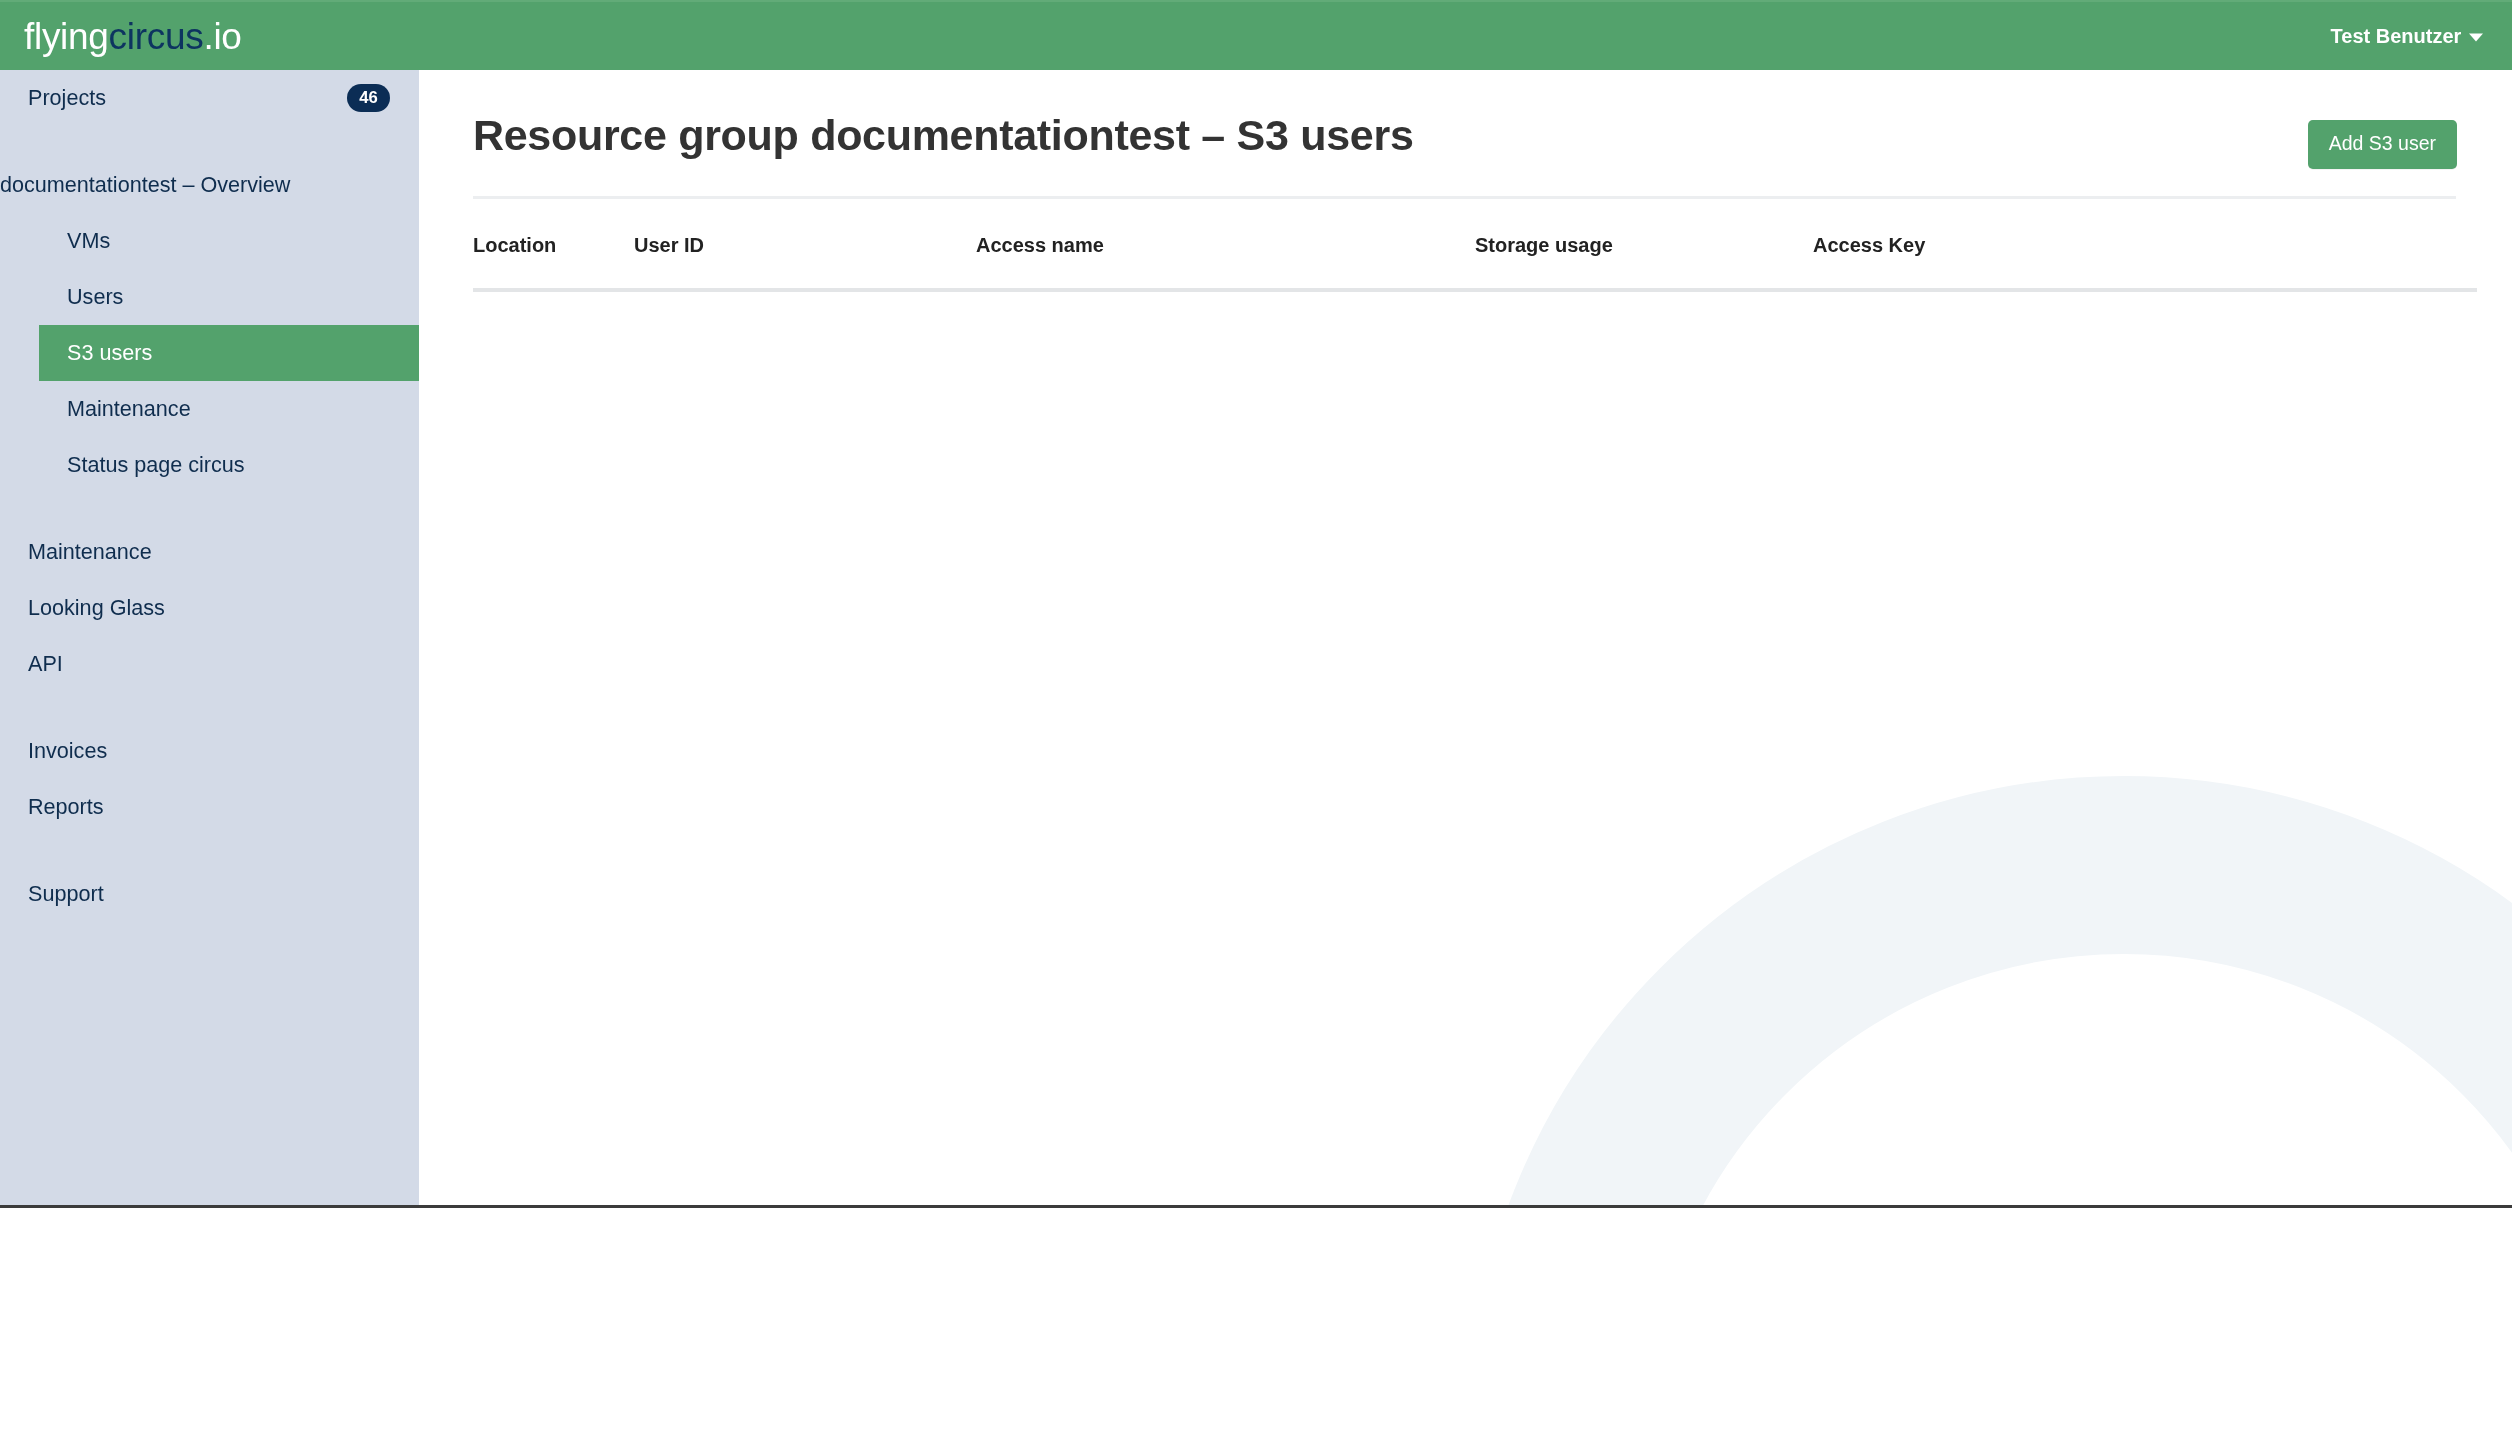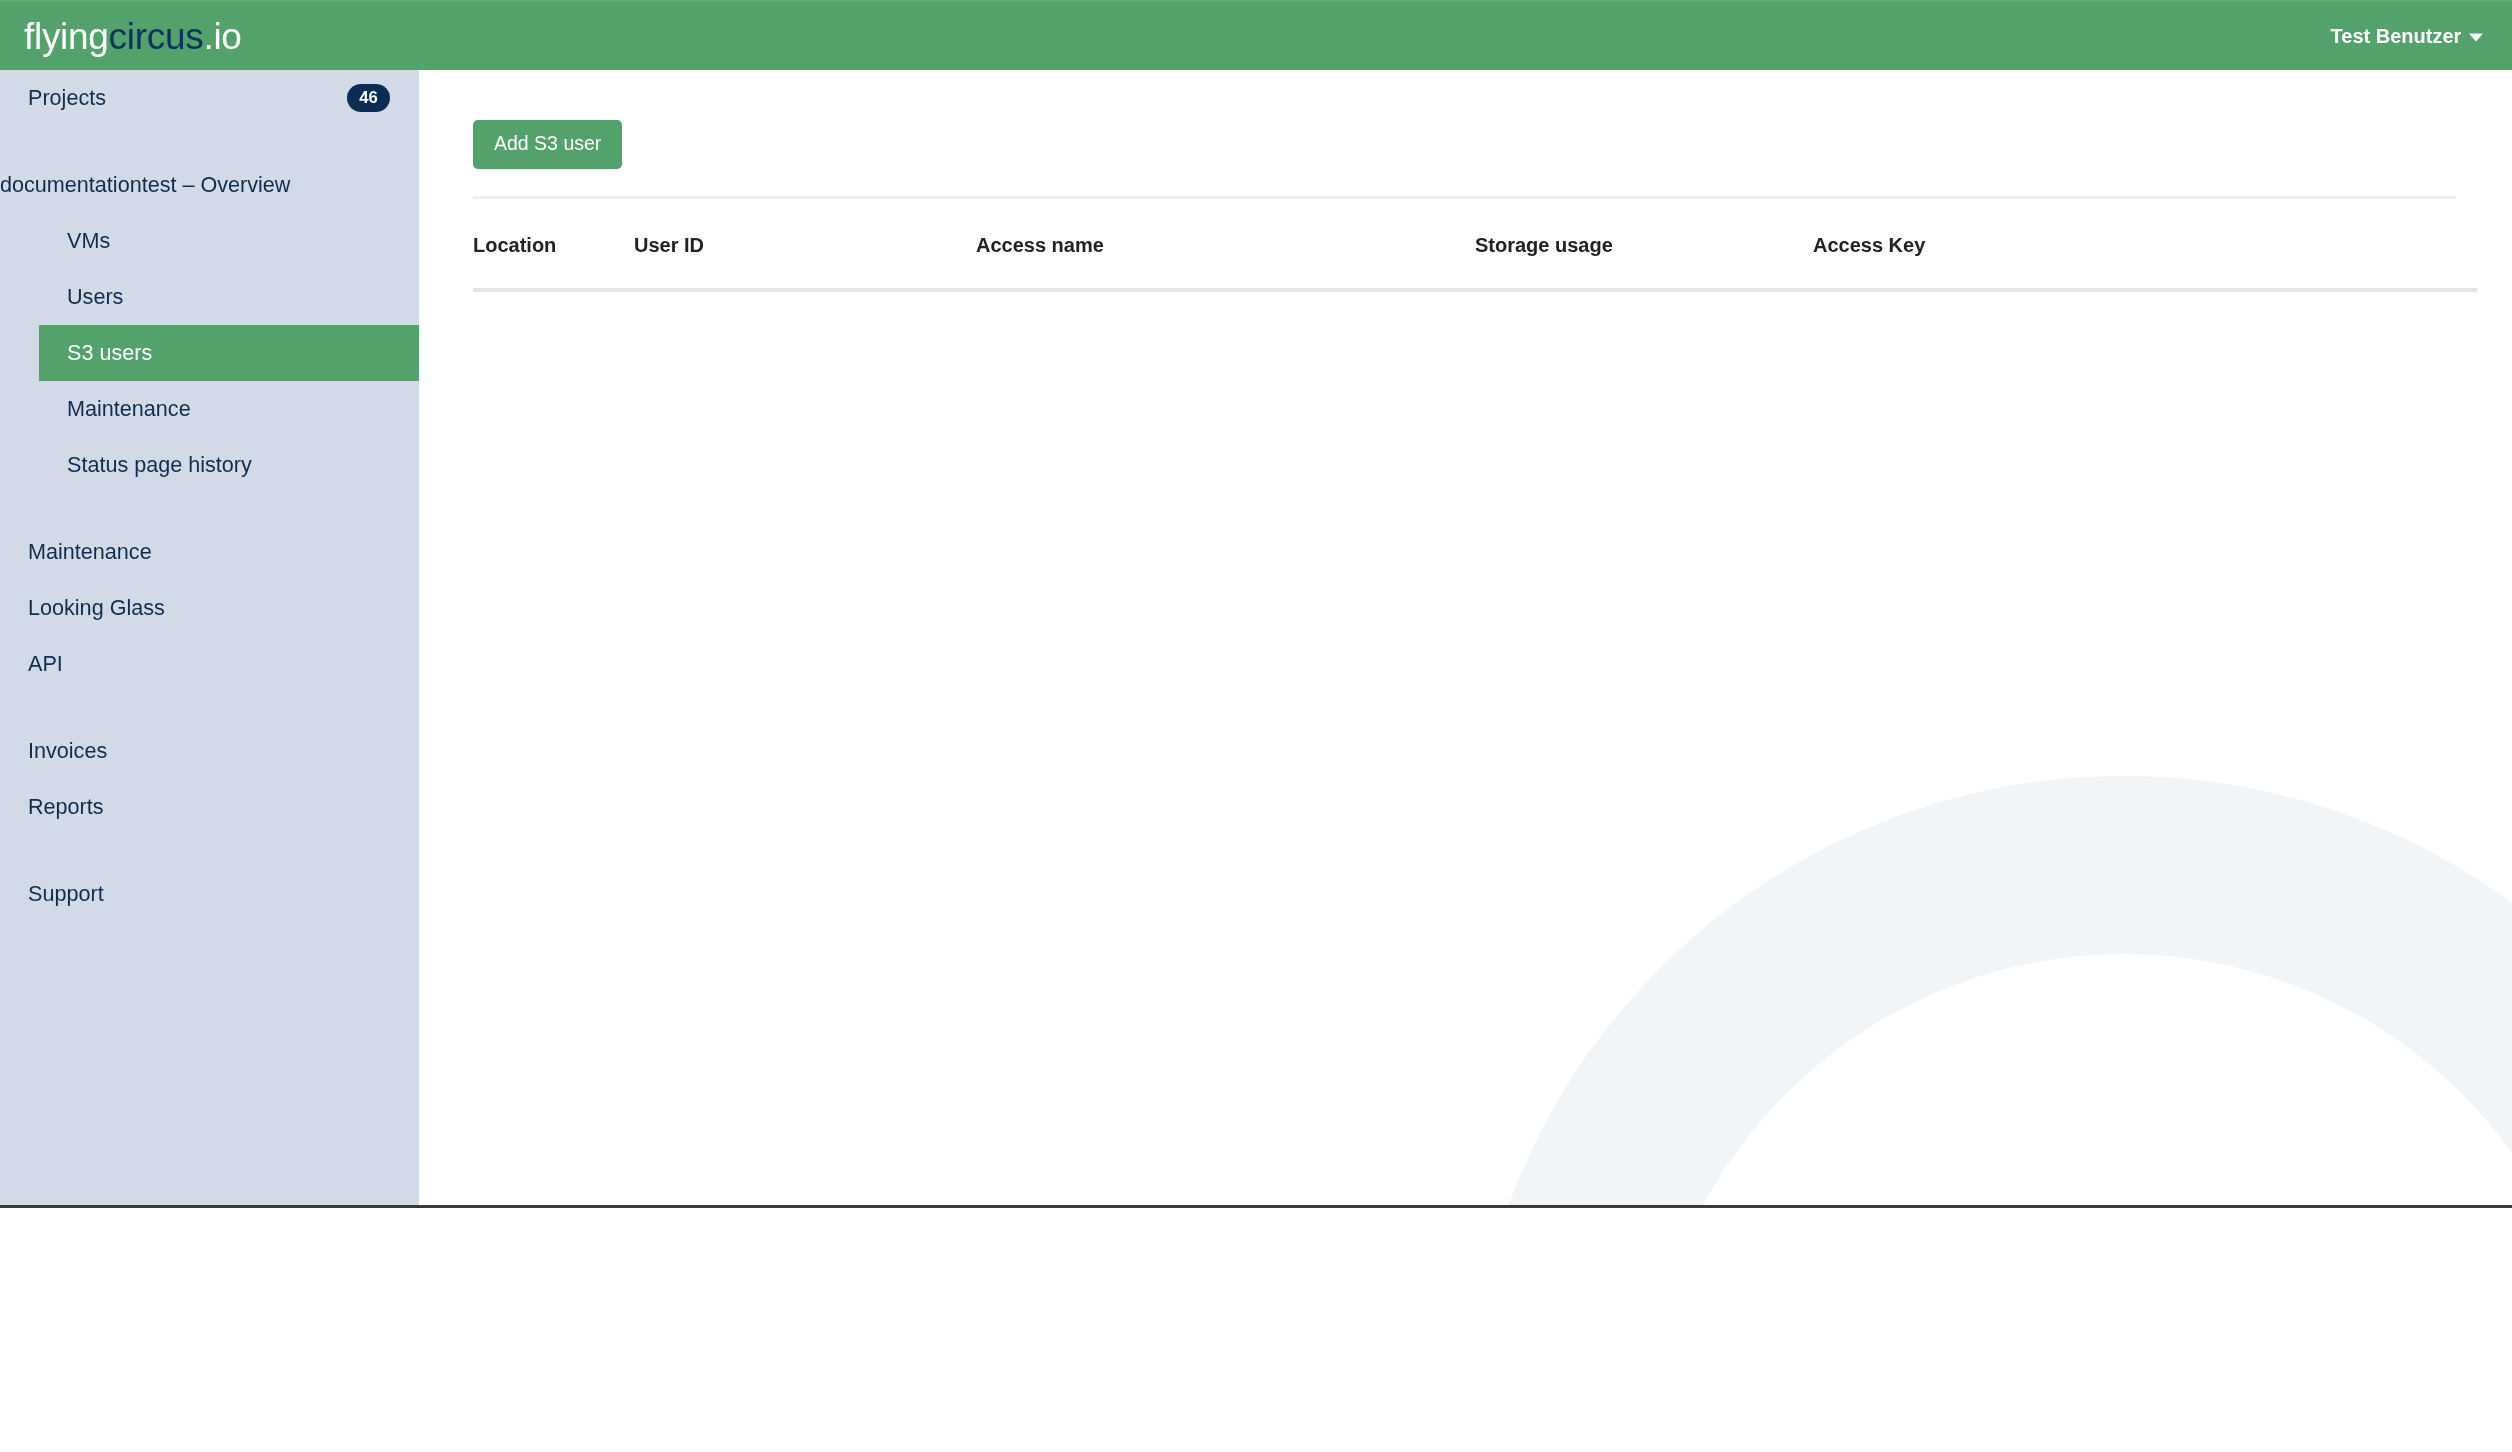--- a/index.html
+++ b/index.html
@@ -283,21 +283,21 @@
     <div class="nav-sub">
       <span>Users</span>
     </div>
     <div class="nav-sub active">
       <span>S3 users</span>
     </div>
     <div class="nav-sub">
       <span>Maintenance</span>
     </div>
     <div class="nav-sub">
-      <span>Status page history</span>
+      <span>Status page circus</span>
     </div>
 
     <div class="spacer-lg"></div>
 
     <div class="nav-item">
       <span>Maintenance</span>
     </div>
     <div class="nav-item">
       <span>Looking Glass</span>
     </div>
@@ -322,20 +322,21 @@
 
   </div>
 
   <div class="main">
 
     <div class="decor-ring"></div>
 
     <div class="content">
 
       <div class="page-head">
+        <h1 class="page-title">Resource group documentationtest – S3 users</h1>
         <button class="btn-primary">Add S3 user</button>
       </div>
 
       <div class="divider-top"></div>
 
       <table class="s3-table">
         <colgroup>
           <col class="col-location">
           <col class="col-userid">
           <col class="col-displayname">

